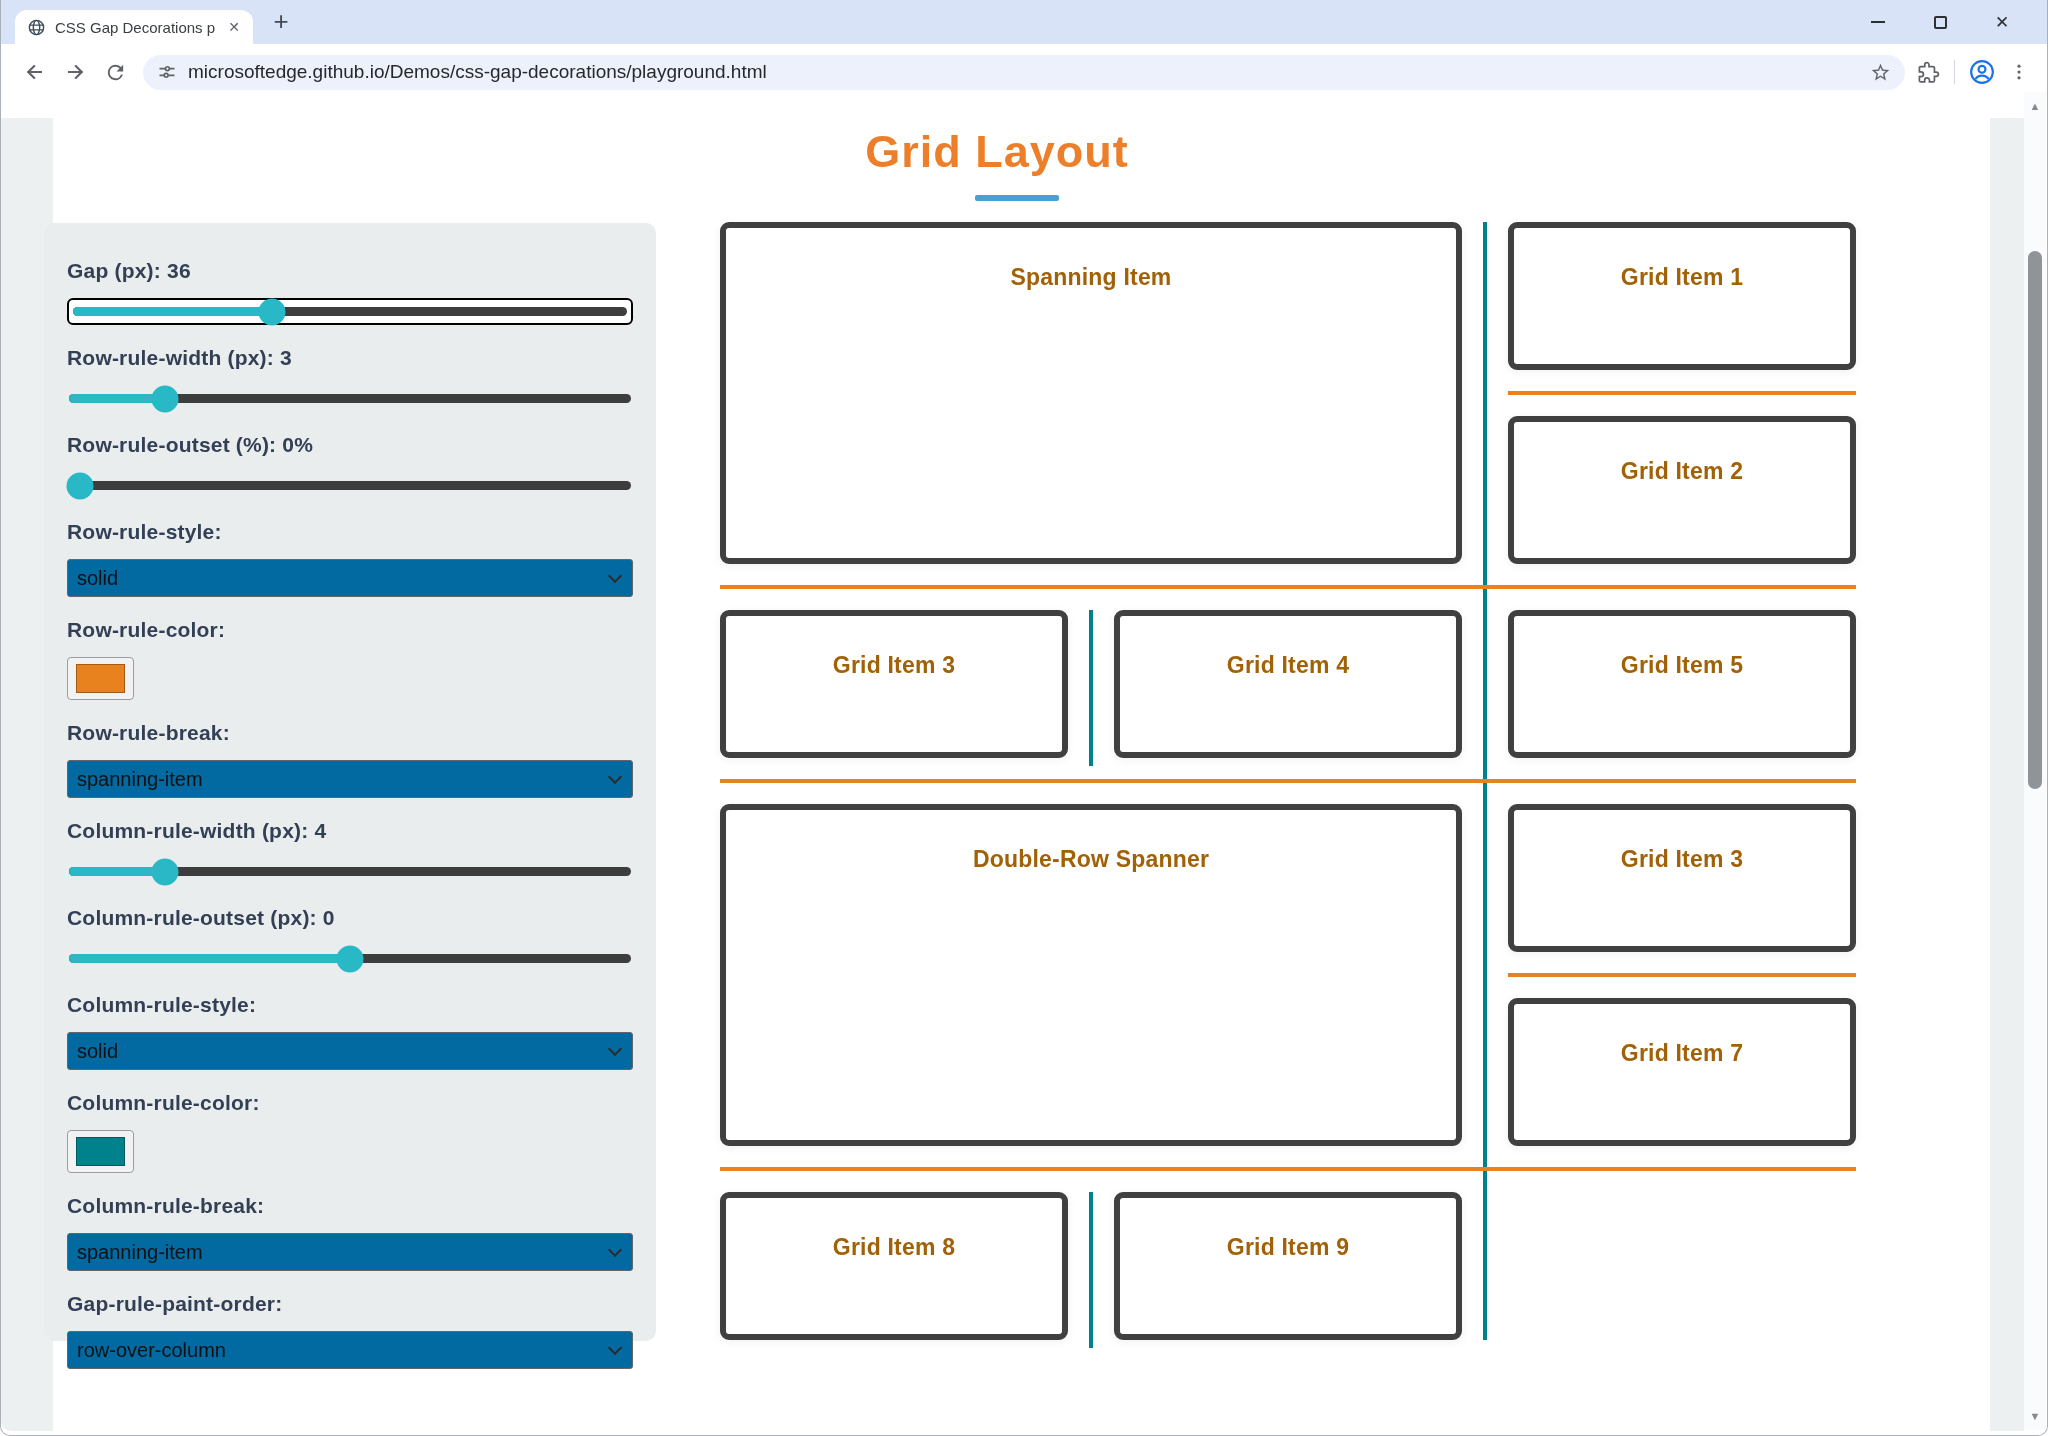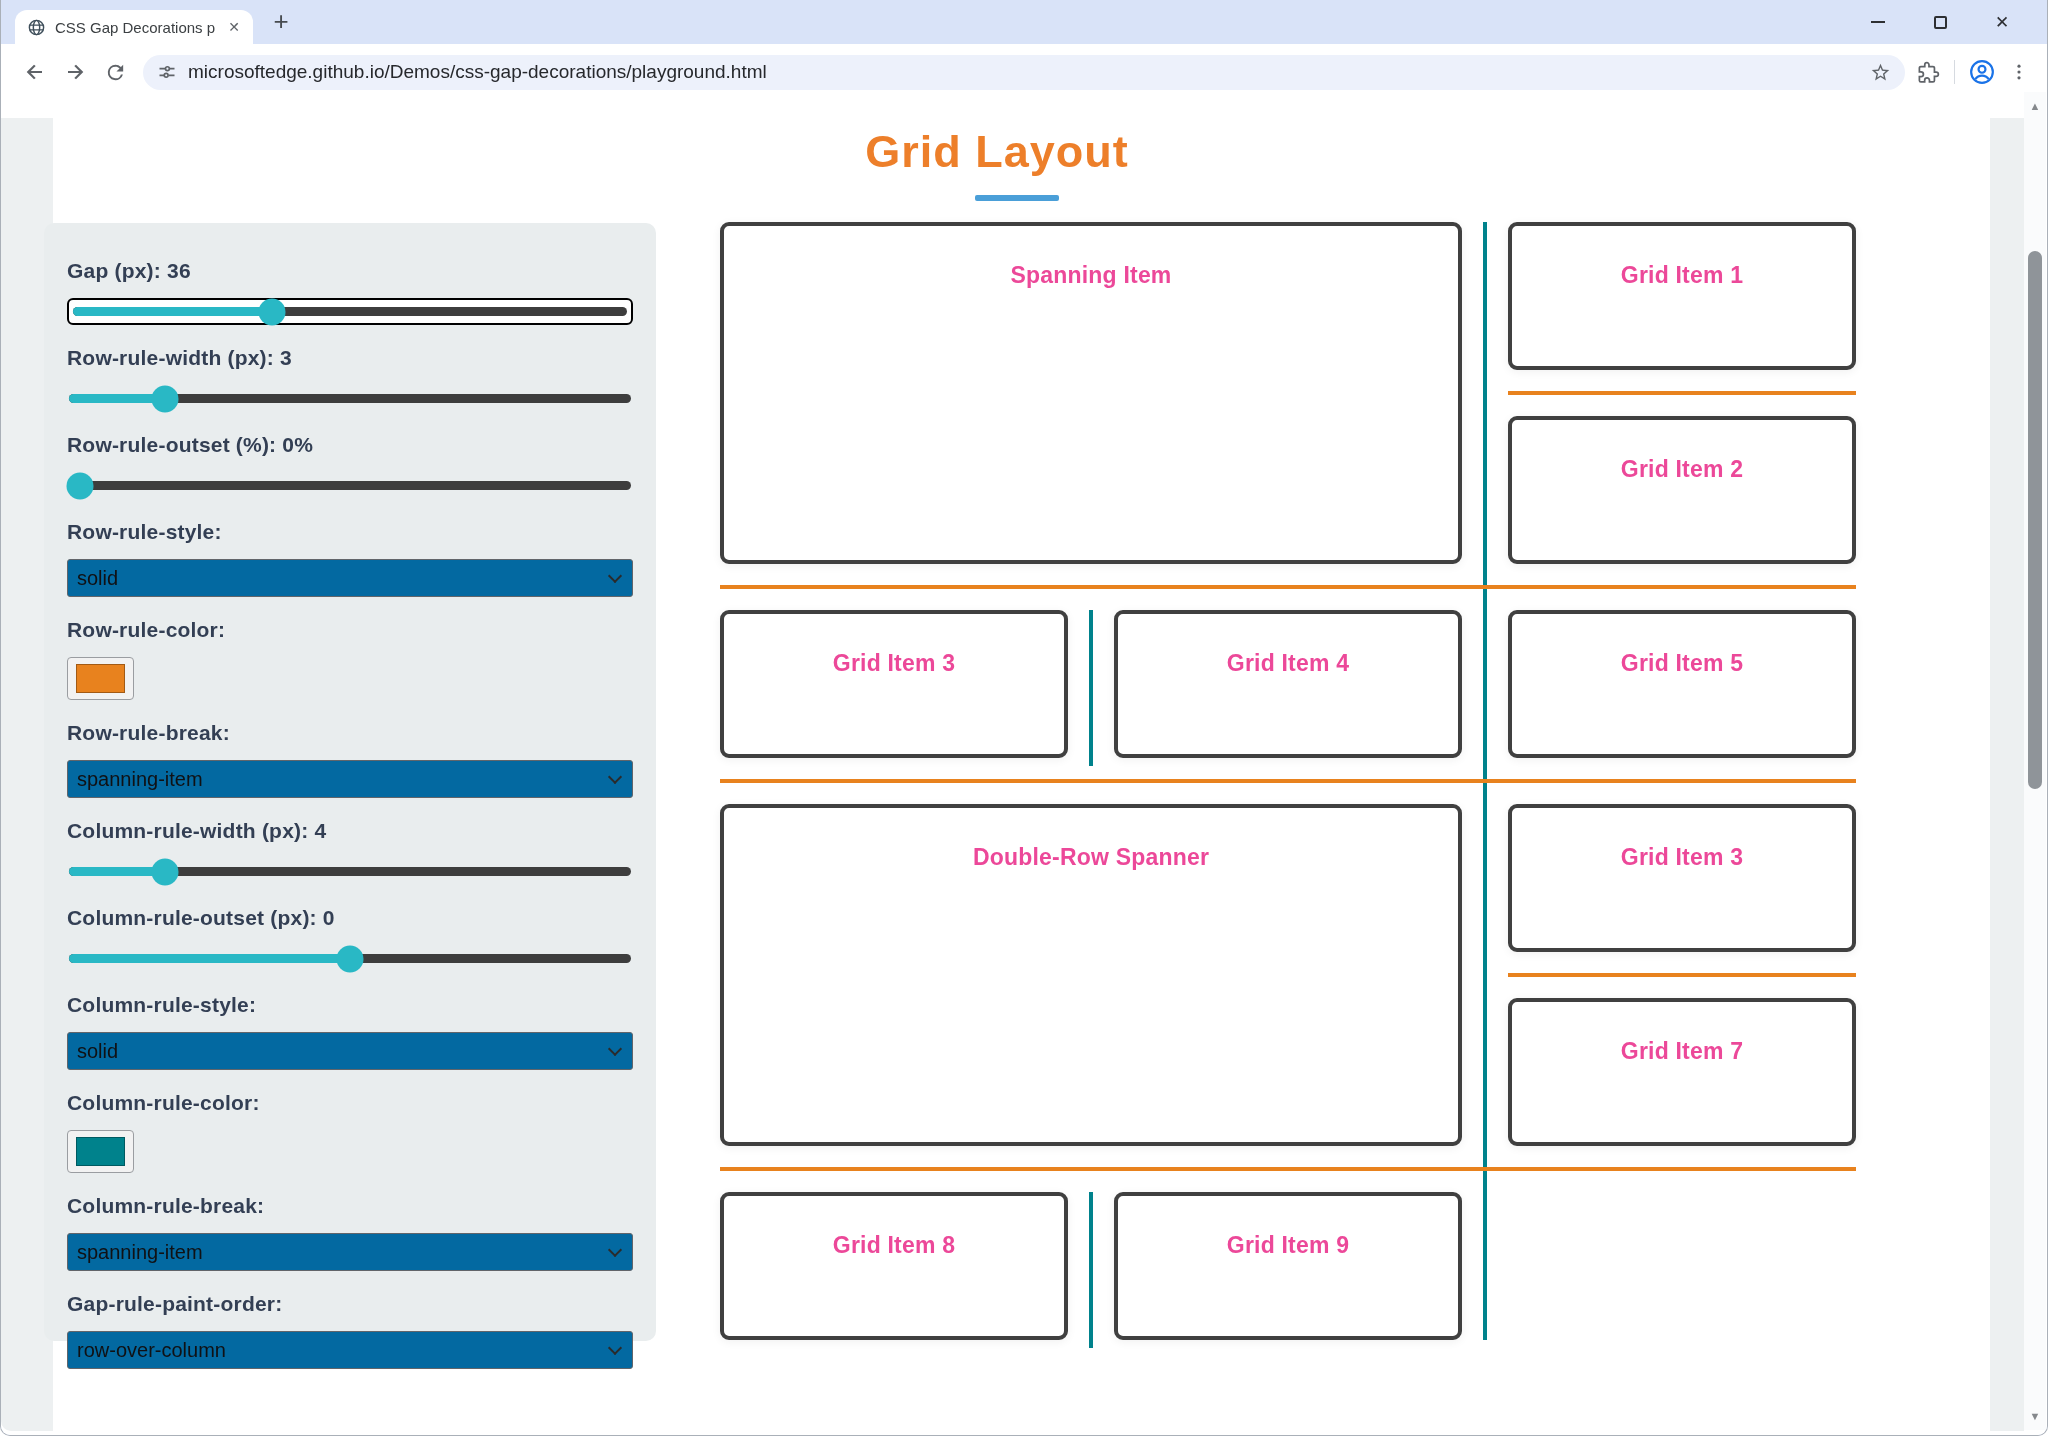--- a/index.html
+++ b/index.html
@@ -85,24 +85,24 @@
     width:67px; height:43px; background:#f2f2f2; border:1px solid #9a9da1; border-radius:4px;
     padding:6px 8px;
   }
   .color-fill { width:100%; height:100%; border:1px solid rgba(0,0,0,.3); }
   
   .grid {
     position:absolute; left:719px; top:130px; width:1136px; height:1118px;
     display:grid; grid-template-columns:repeat(3,1fr); grid-template-rows:repeat(6,148px); gap:46px;
   }
   .card {
-    background:#fff; border:4px solid #404040; border-radius:9px;
+    background:#fff; border:6px solid #404040; border-radius:9px;
     box-shadow:0 2px 10px rgba(0,0,0,.06);
     text-align:center; padding-top:36px;
-    font-size:23px; font-weight:bold; color:#ec4899; letter-spacing:.2px;
+    font-size:23px; font-weight:bold; color:#a16207; letter-spacing:.2px;
   }
   .c12 { grid-column:1/3; } .c1 { grid-column:1; } .c2 { grid-column:2; } .c3 { grid-column:3; }
   .r12 { grid-row:1/3; } .r45 { grid-row:4/6; }
   .r1{grid-row:1;} .r2{grid-row:2;} .r3{grid-row:3;} .r4{grid-row:4;} .r5{grid-row:5;} .r6{grid-row:6;}
   .rules { position:absolute; left:719px; top:130px; width:1136px; height:1118px; pointer-events:none; }
   .rule { position:absolute; }
   .rule.v { width:4px; } .rule.h { height:4px; }
   .tl  { left:763px; top:0; height:1118px; }
   .ts1 { left:369px; top:388px; height:156px; }
   .ts2 { left:369px; top:970px; height:156px; }

